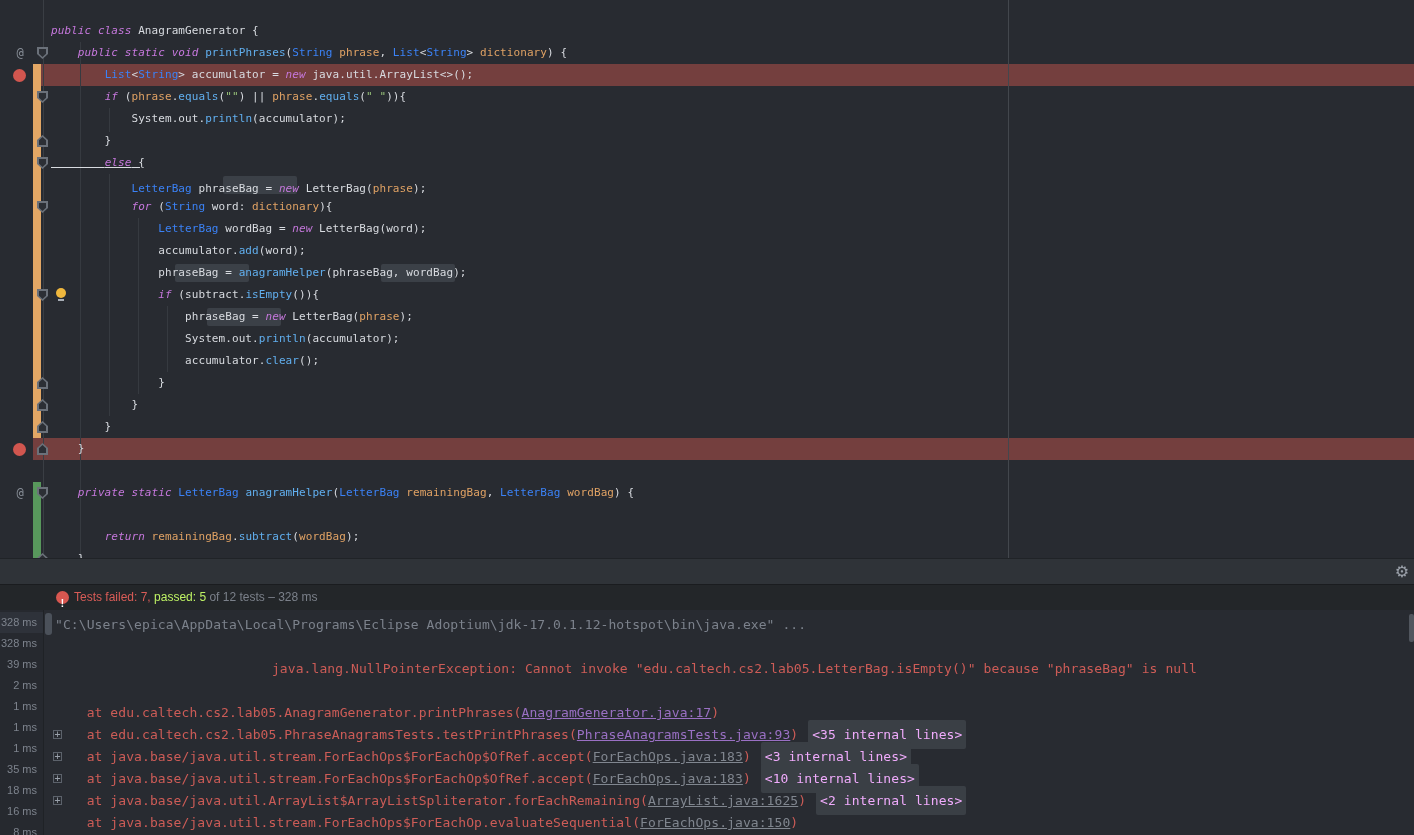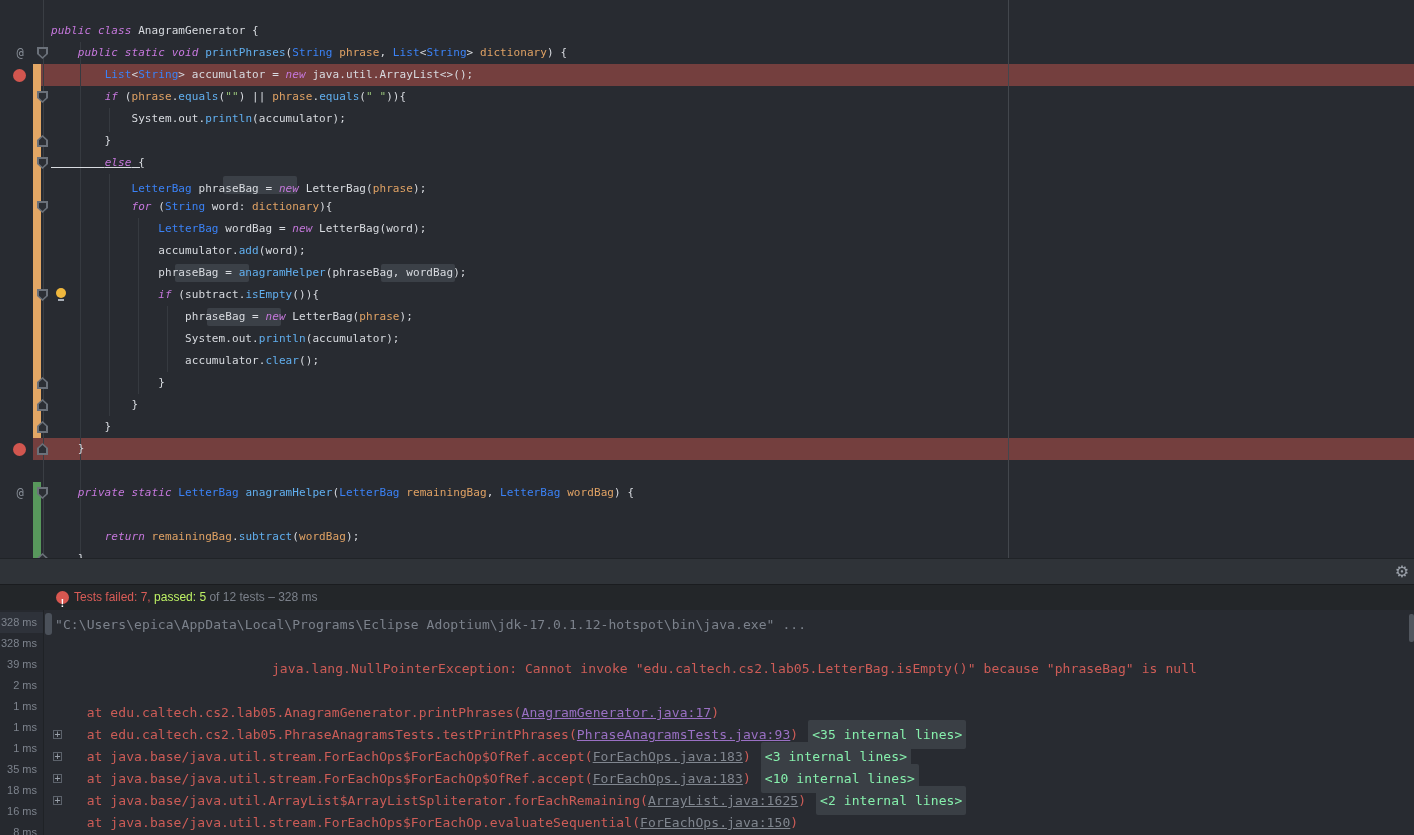--- a/index.html
+++ b/index.html
@@ -54,21 +54,21 @@
   .tree-row span{position:absolute;right:6px;top:0;height:21px;line-height:21px;white-space:nowrap;
                  font-size:11px;color:#7d838d;}
   .tree-thumb{position:absolute;left:45px;top:3px;width:7px;height:22px;background:#4b515a;border-radius:3px;}
   .console{position:absolute;left:52px;top:0;right:0;height:225px;overflow:hidden;}
   .console-line{position:absolute;left:0;right:0;height:22px;line-height:22px;white-space:pre;
                 font-family:"DejaVu Sans Mono",monospace;font-size:13px;letter-spacing:0.08px;padding-left:3px;}
   .tok-cmd{color:#7c828c;}
   .tok-err{color:#cd5c57;}
   .tok-linkv{color:#9a70c4;text-decoration:underline;cursor:pointer;}
   .tok-linkg{color:#80868f;text-decoration:underline;cursor:pointer;}
-  .tok-chip{color:#86efac;background:#3a3f45;border-radius:2px;padding:7px 4px;margin-left:2px;}
+  .tok-chip{color:#f0abfc;background:#3a3f45;border-radius:2px;padding:7px 4px;margin-left:2px;}
   .expander{position:absolute;left:1px;top:6px;width:9px;height:9px;border:1px solid #5c626b;box-sizing:border-box;
             color:#9aa1ab;font-size:10px;line-height:7px;text-align:center;cursor:pointer;}
   .console-thumb{position:absolute;right:0;top:4px;width:5px;height:28px;background:#51565e;border-radius:2px;}
 </style>
 </head>
 <body>
 
 <div class="screen">
 
   <div class="editor">

